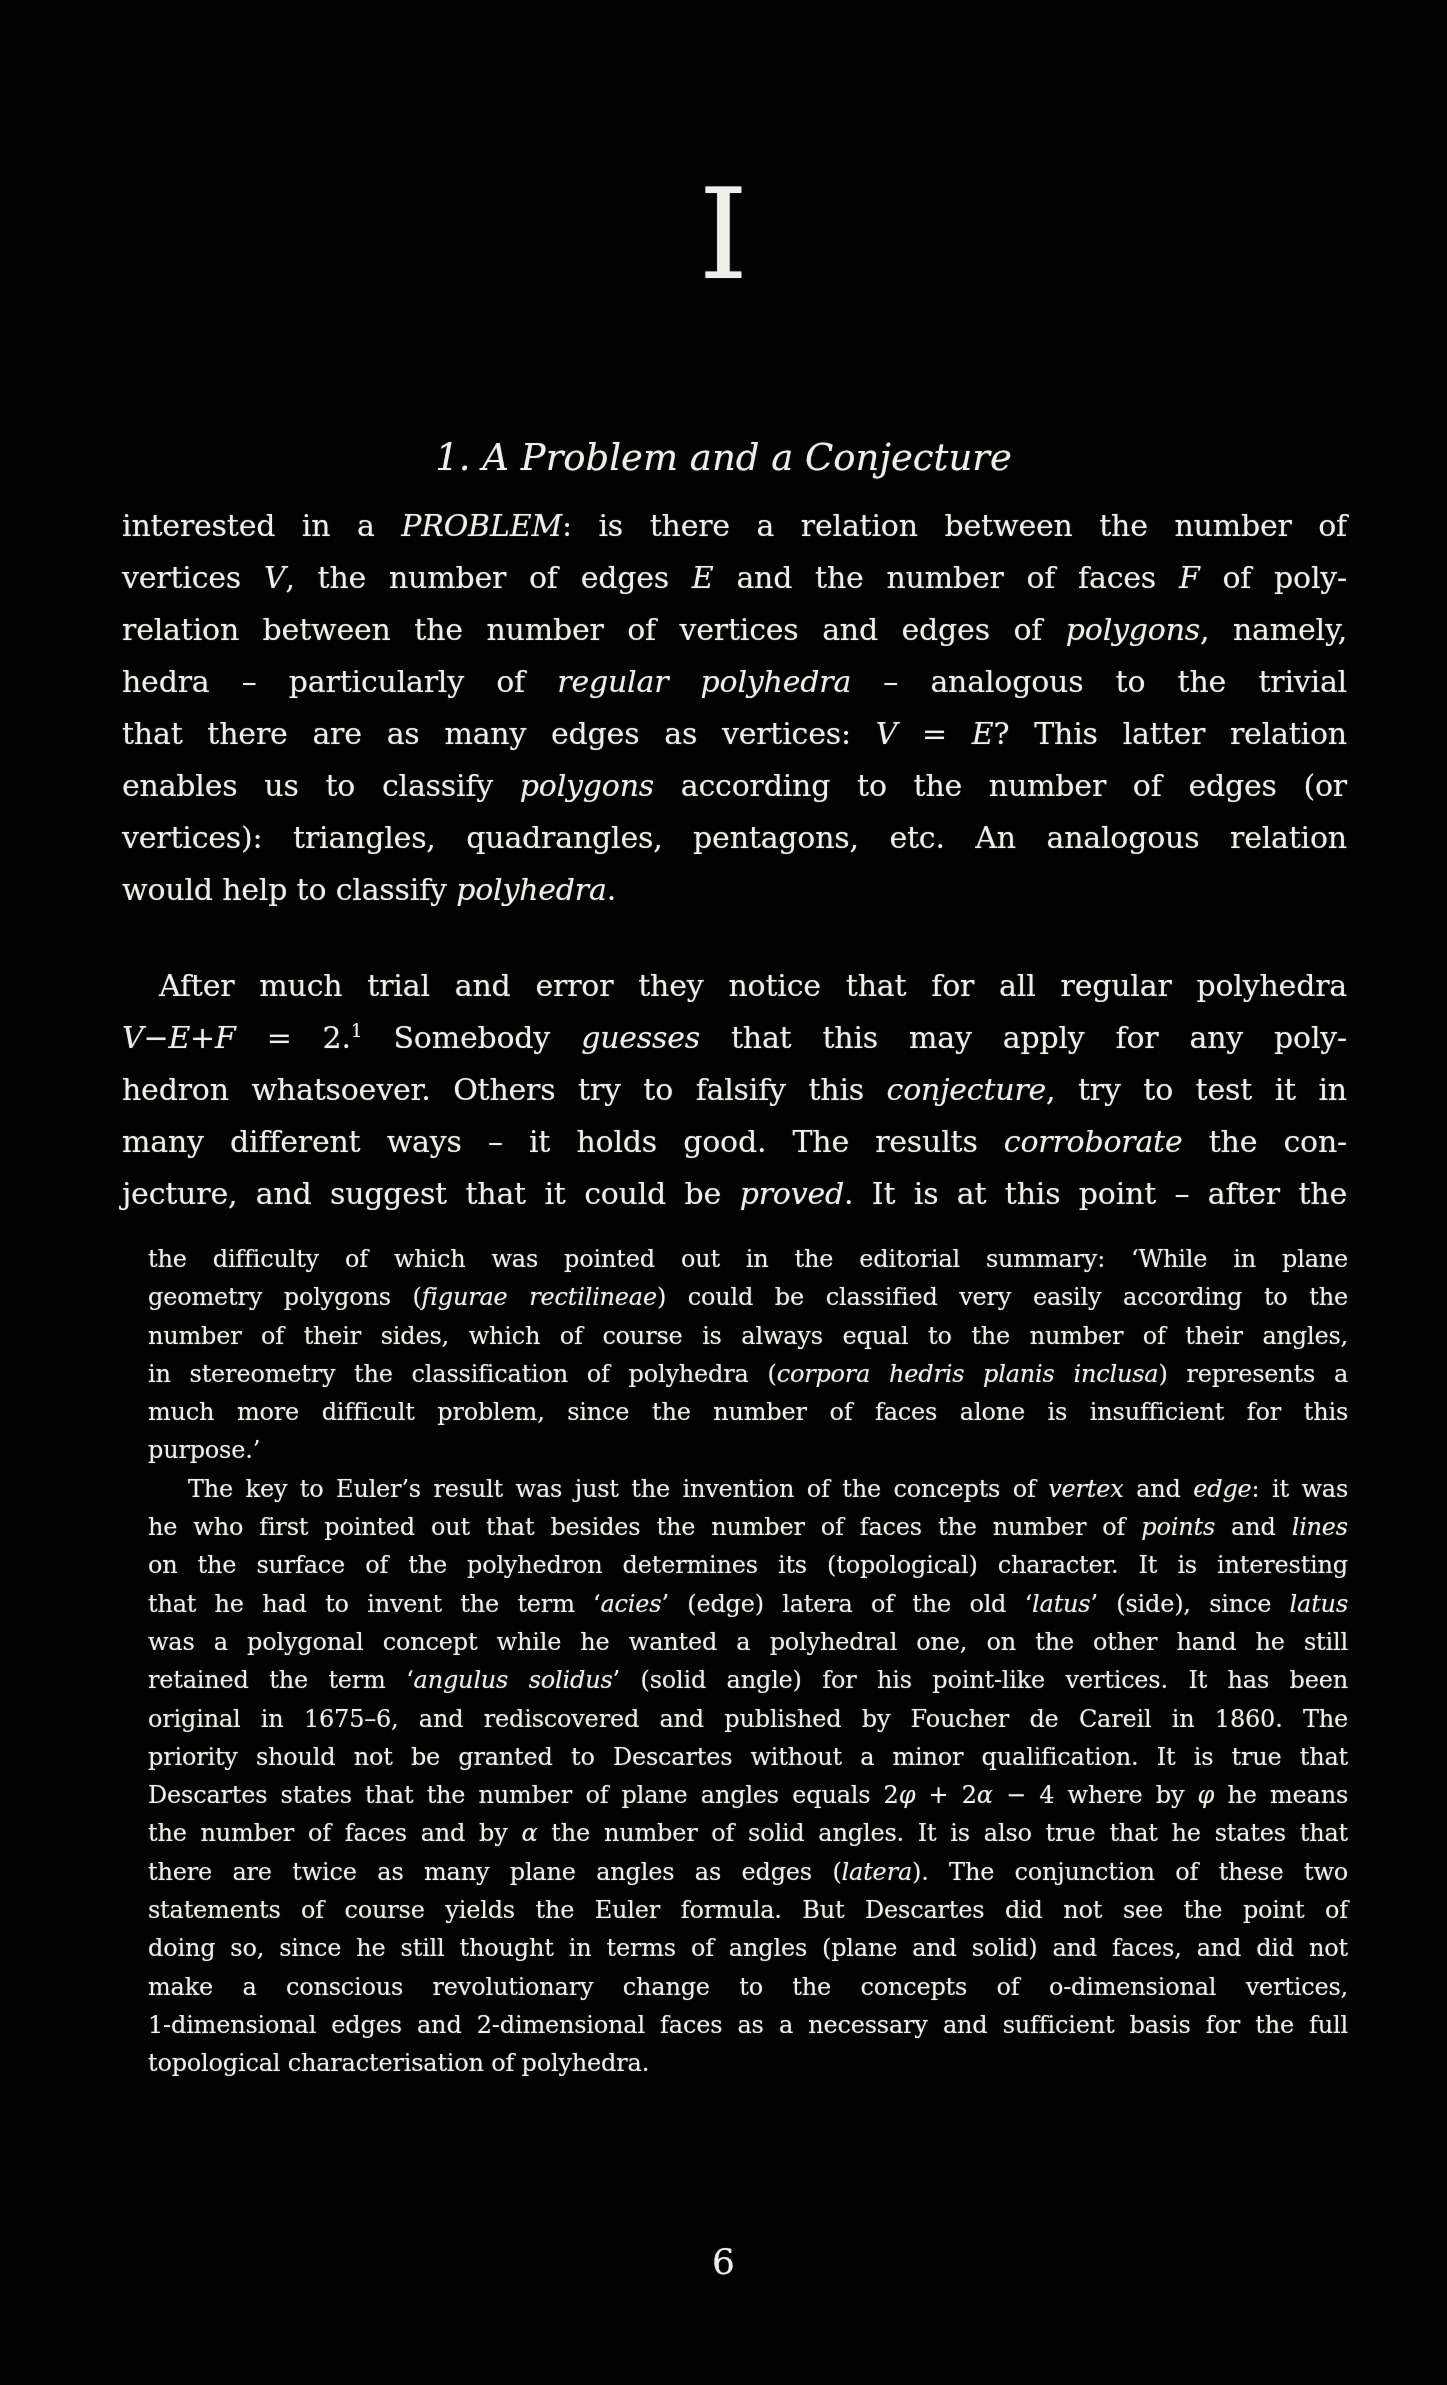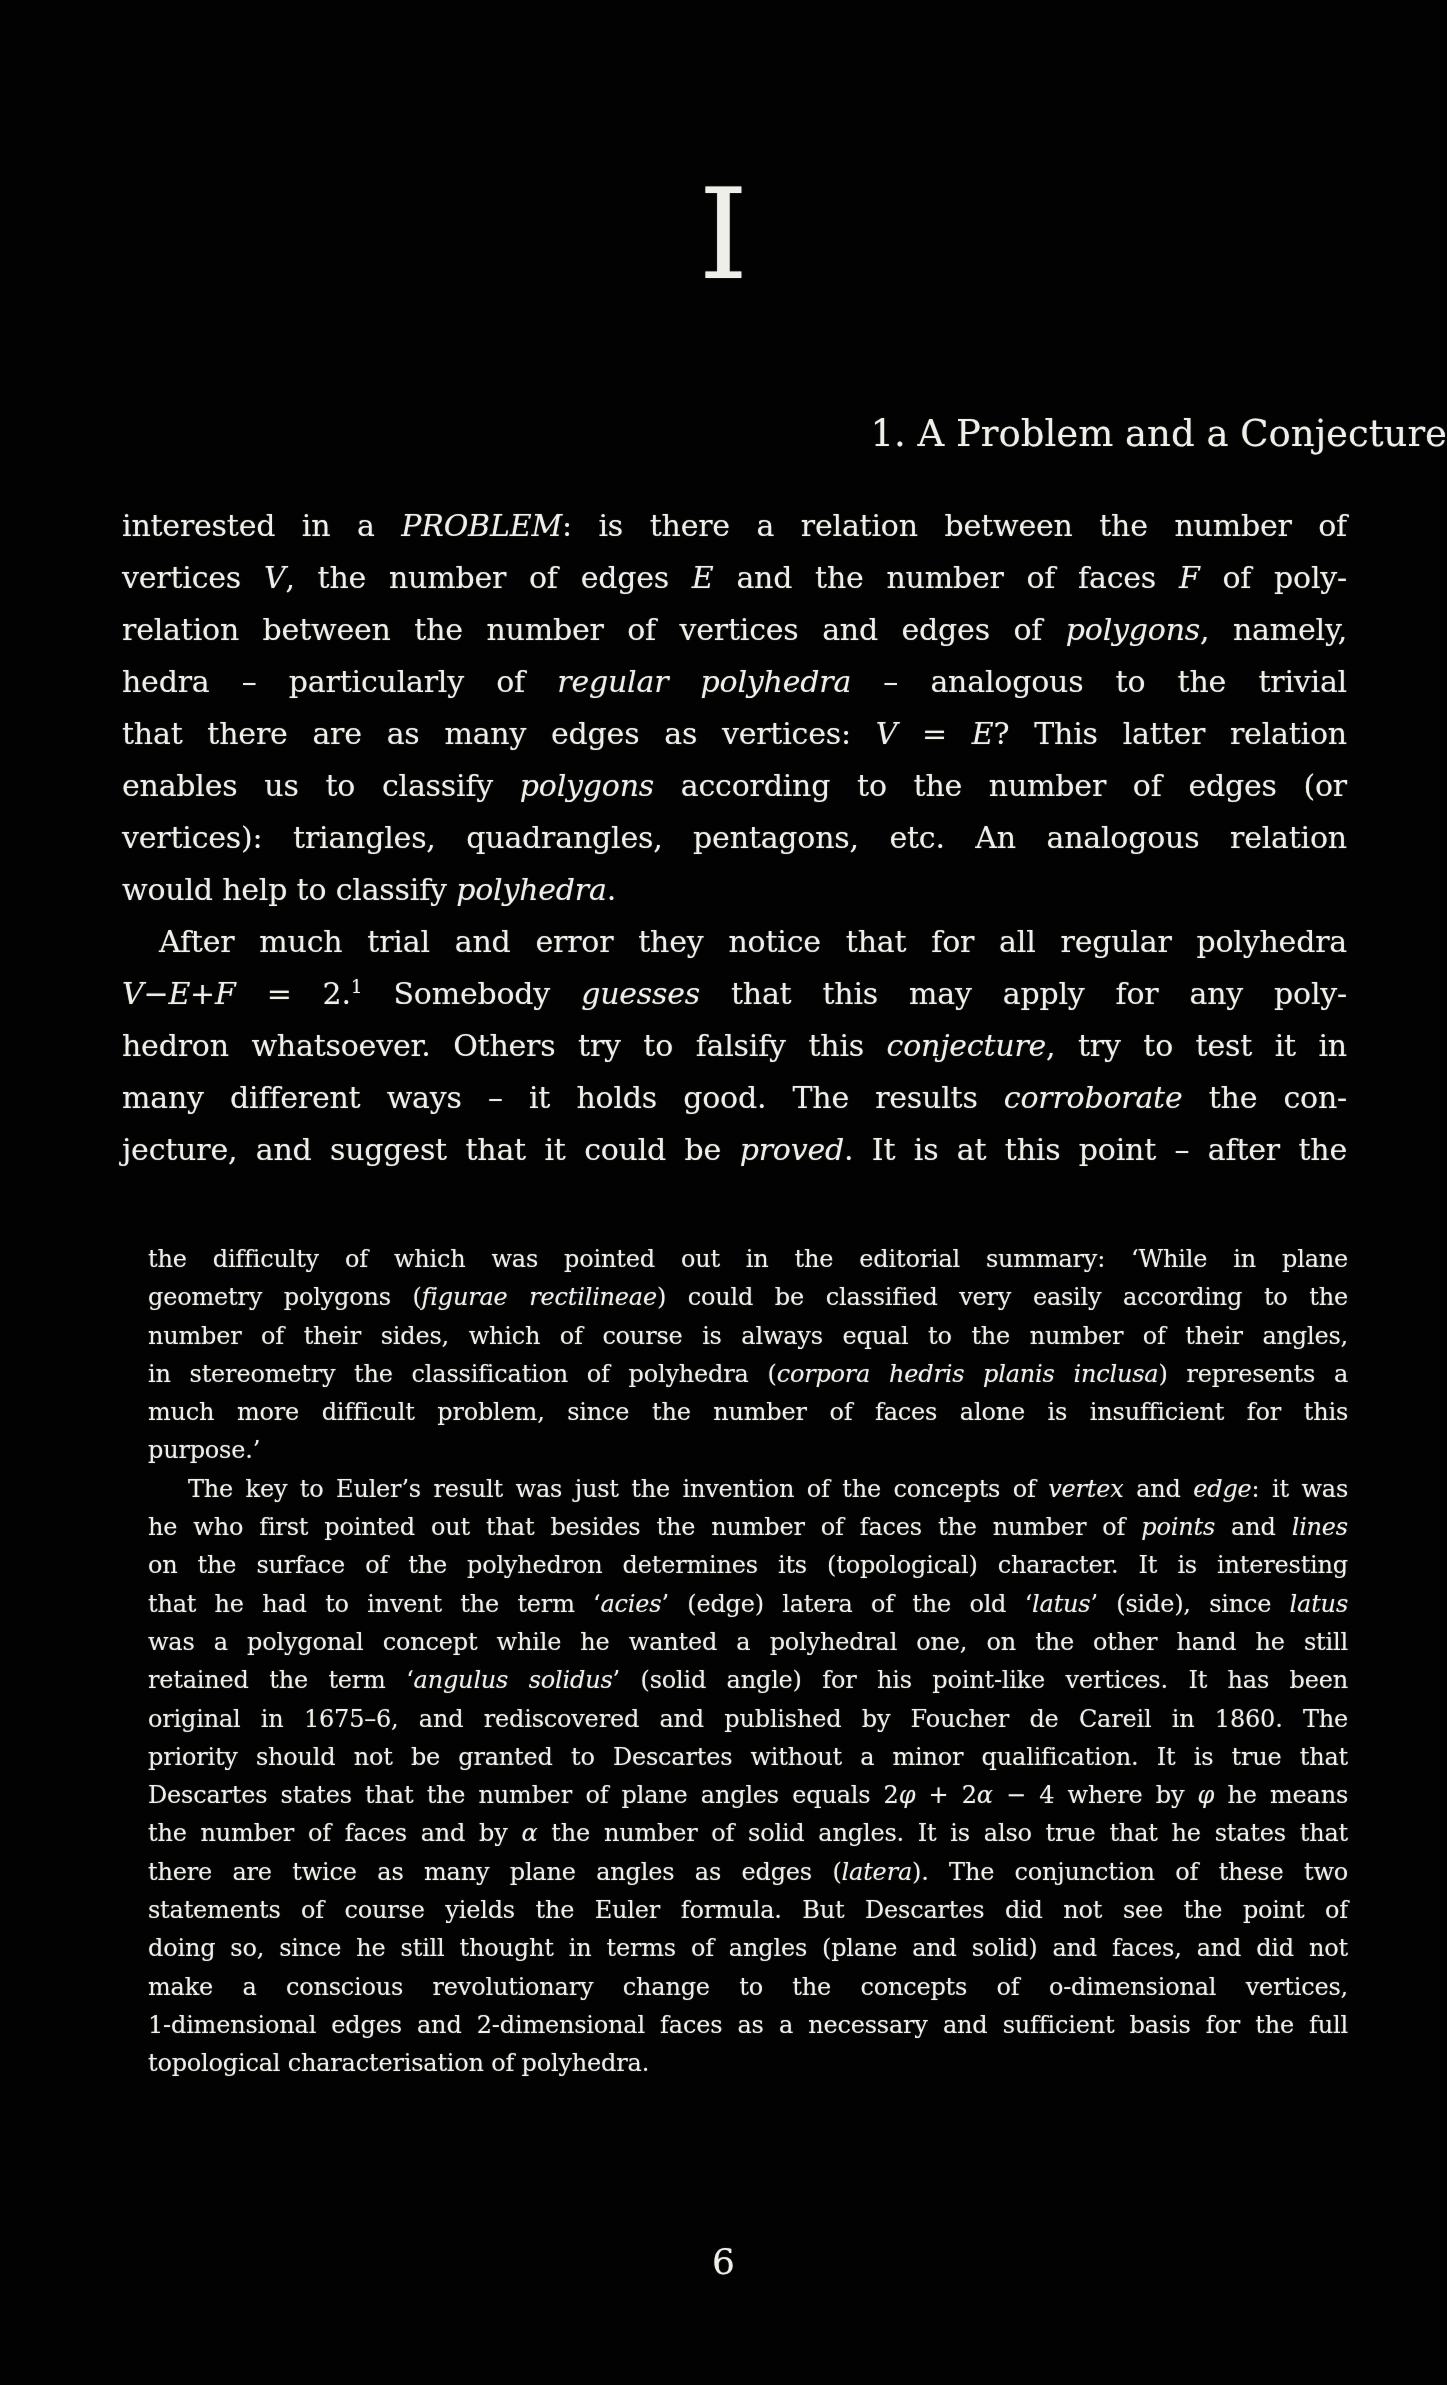--- a/index.html
+++ b/index.html
@@ -18,23 +18,24 @@
     position: absolute;
     top: 172px; left: 0;
     width: 100%;
     text-align: center;
     font-size: 126px;
     line-height: 1;
     font-weight: normal;
   }
   #section-heading {
     position: absolute;
-    top: 412px; left: 0;
+    top: 436px; left: 0;
     width: 100%;
-    text-align: right;
+    text-align: center;
+    font-style: italic;
     font-size: 37px;
     line-height: 1.2;
   }
   #body-text {
     position: absolute;
     top: 500px; left: 122px;
     width: 1225px;
     font-size: 30px;
     line-height: 52px;
     letter-spacing: -0.2px;
@@ -44,21 +45,21 @@
     top: 1240px; left: 122px;
     width: 1226px;
     box-sizing: border-box;
     padding-left: 26px;
     font-size: 24px;
     line-height: 38.3px;
     letter-spacing: -0.2px;
   }
   .tline { min-height: 1em; }
   .j { text-align: justify; text-align-last: justify; }
-  .ind { text-indent: 37px; }
+  .ind { text-indent: 37px; margin-top: 44px; }
   .find { text-indent: 40px; }
   .hang { text-indent: -26px; }
   .it { font-style: italic; }
   .sup { font-size: 62%; vertical-align: super; line-height: 0; }
 
   #page-number {
     position: absolute;
     top: 2240px; left: 0;
     width: 100%;
     text-align: center;

